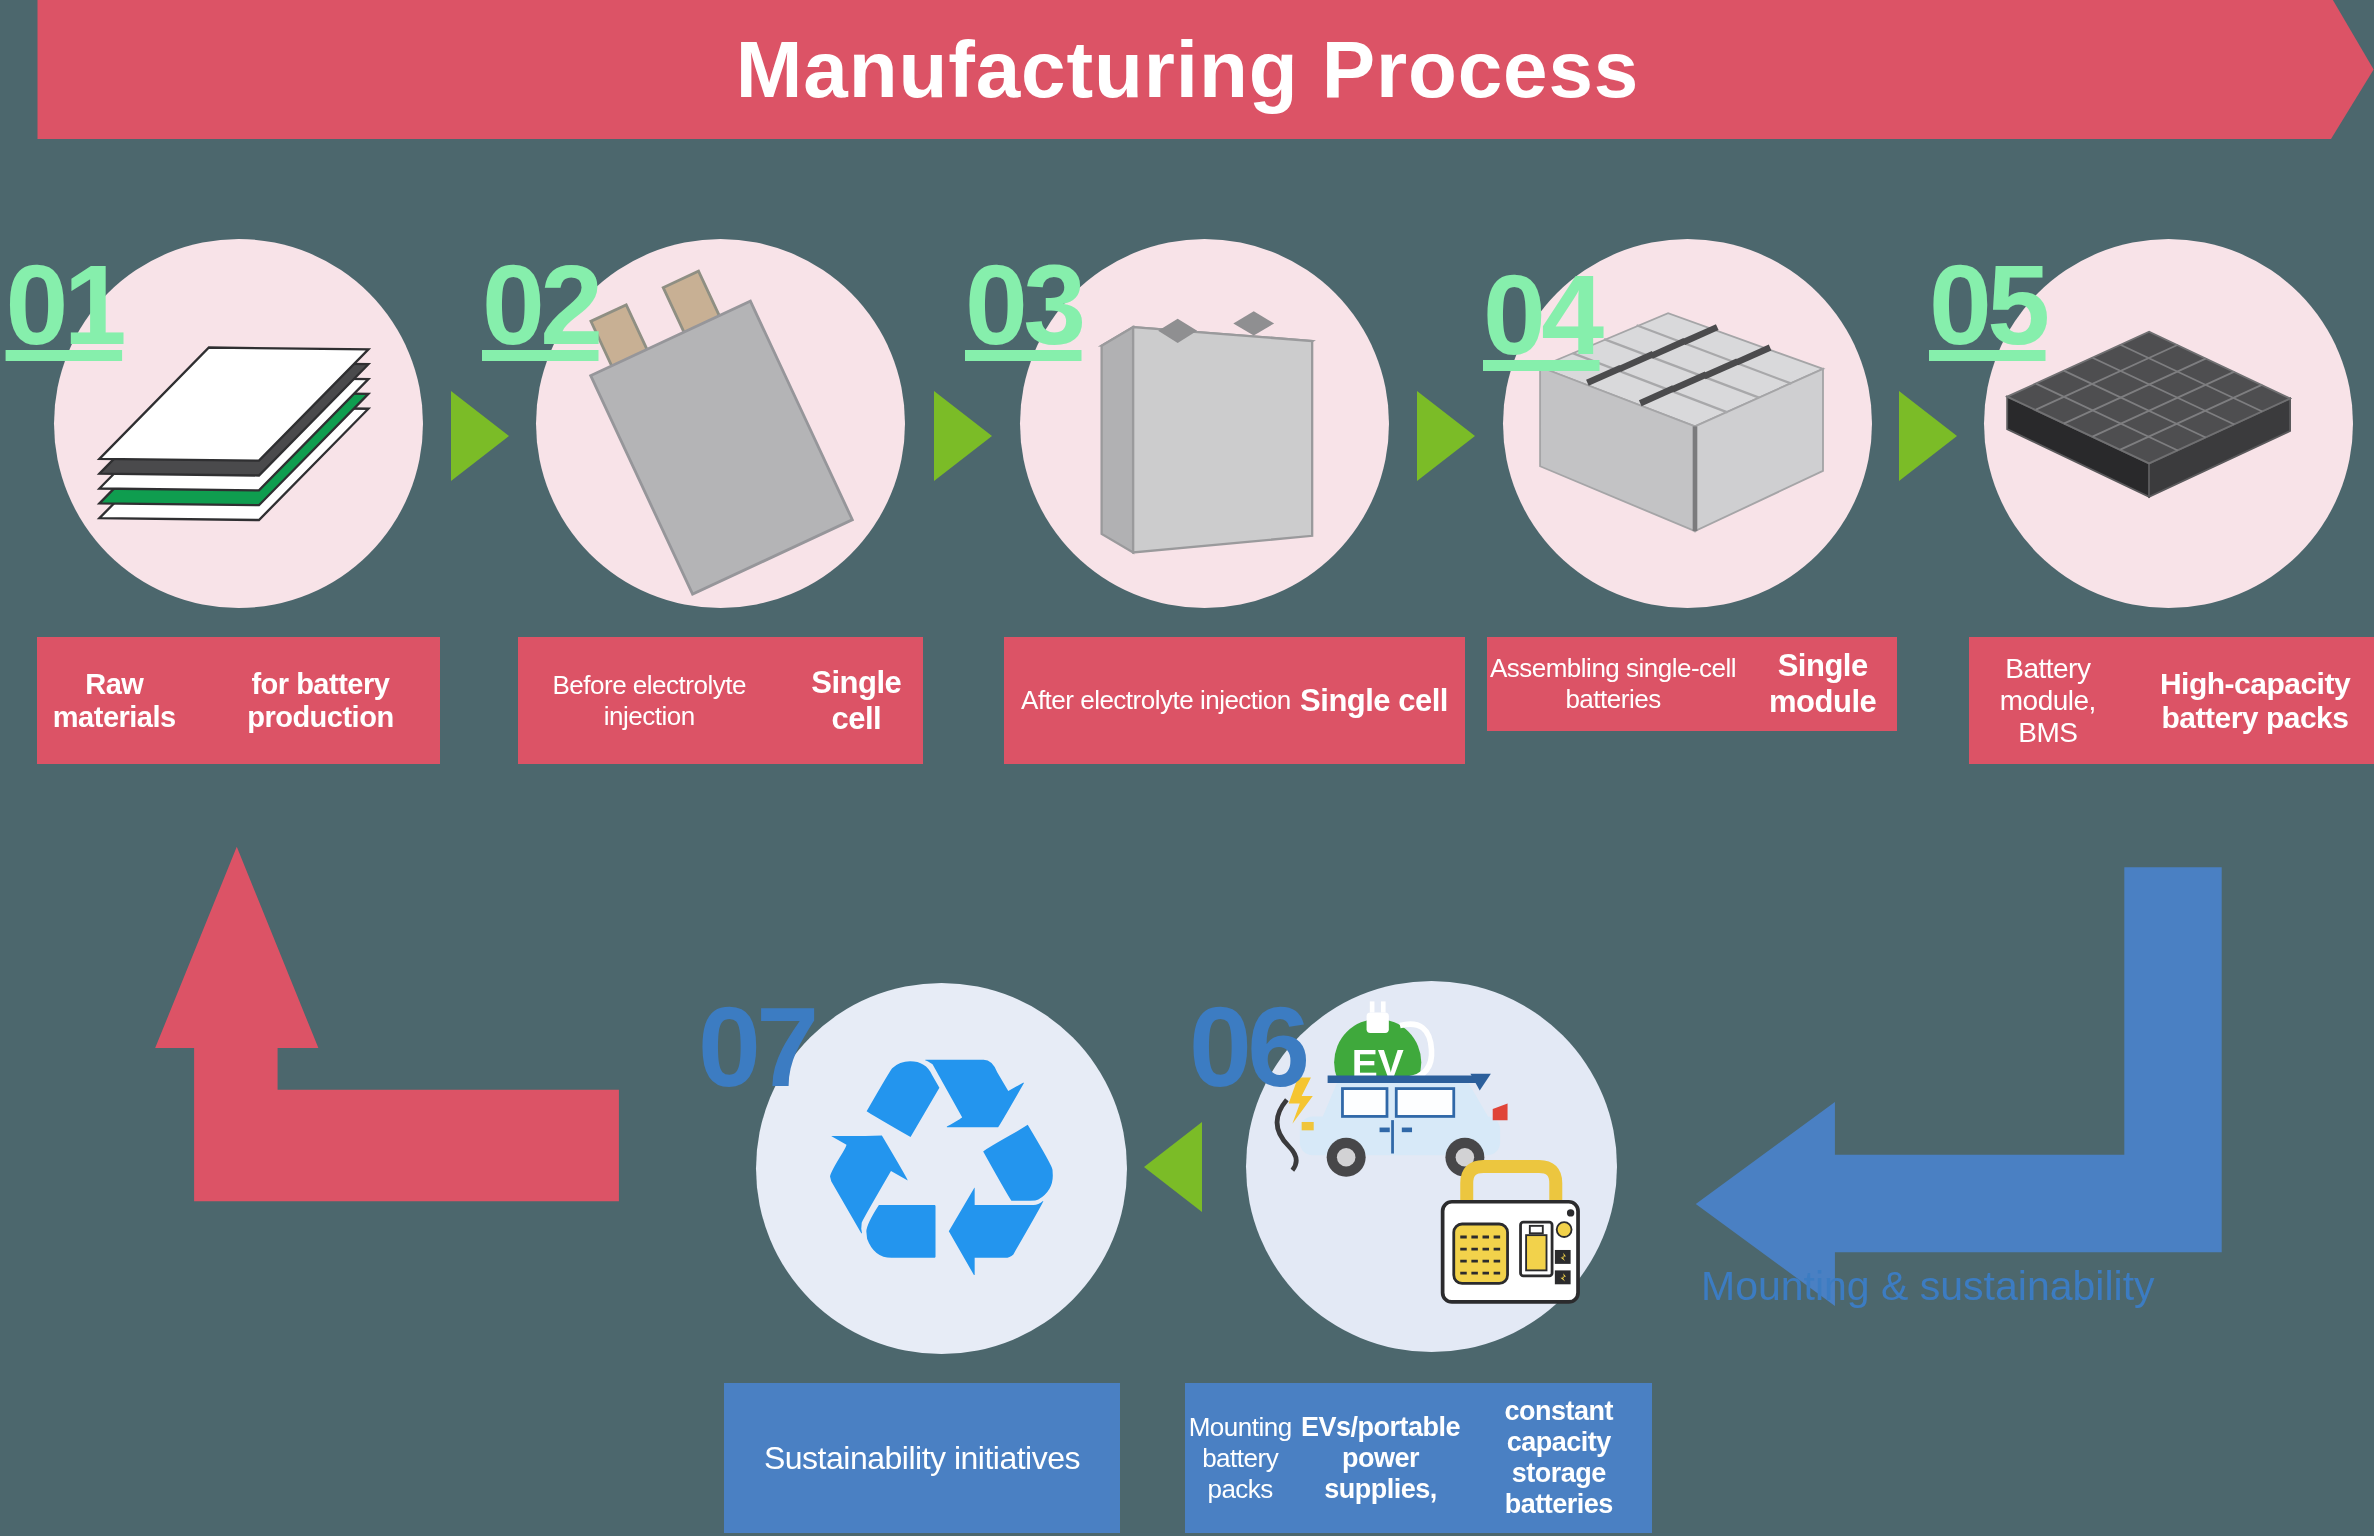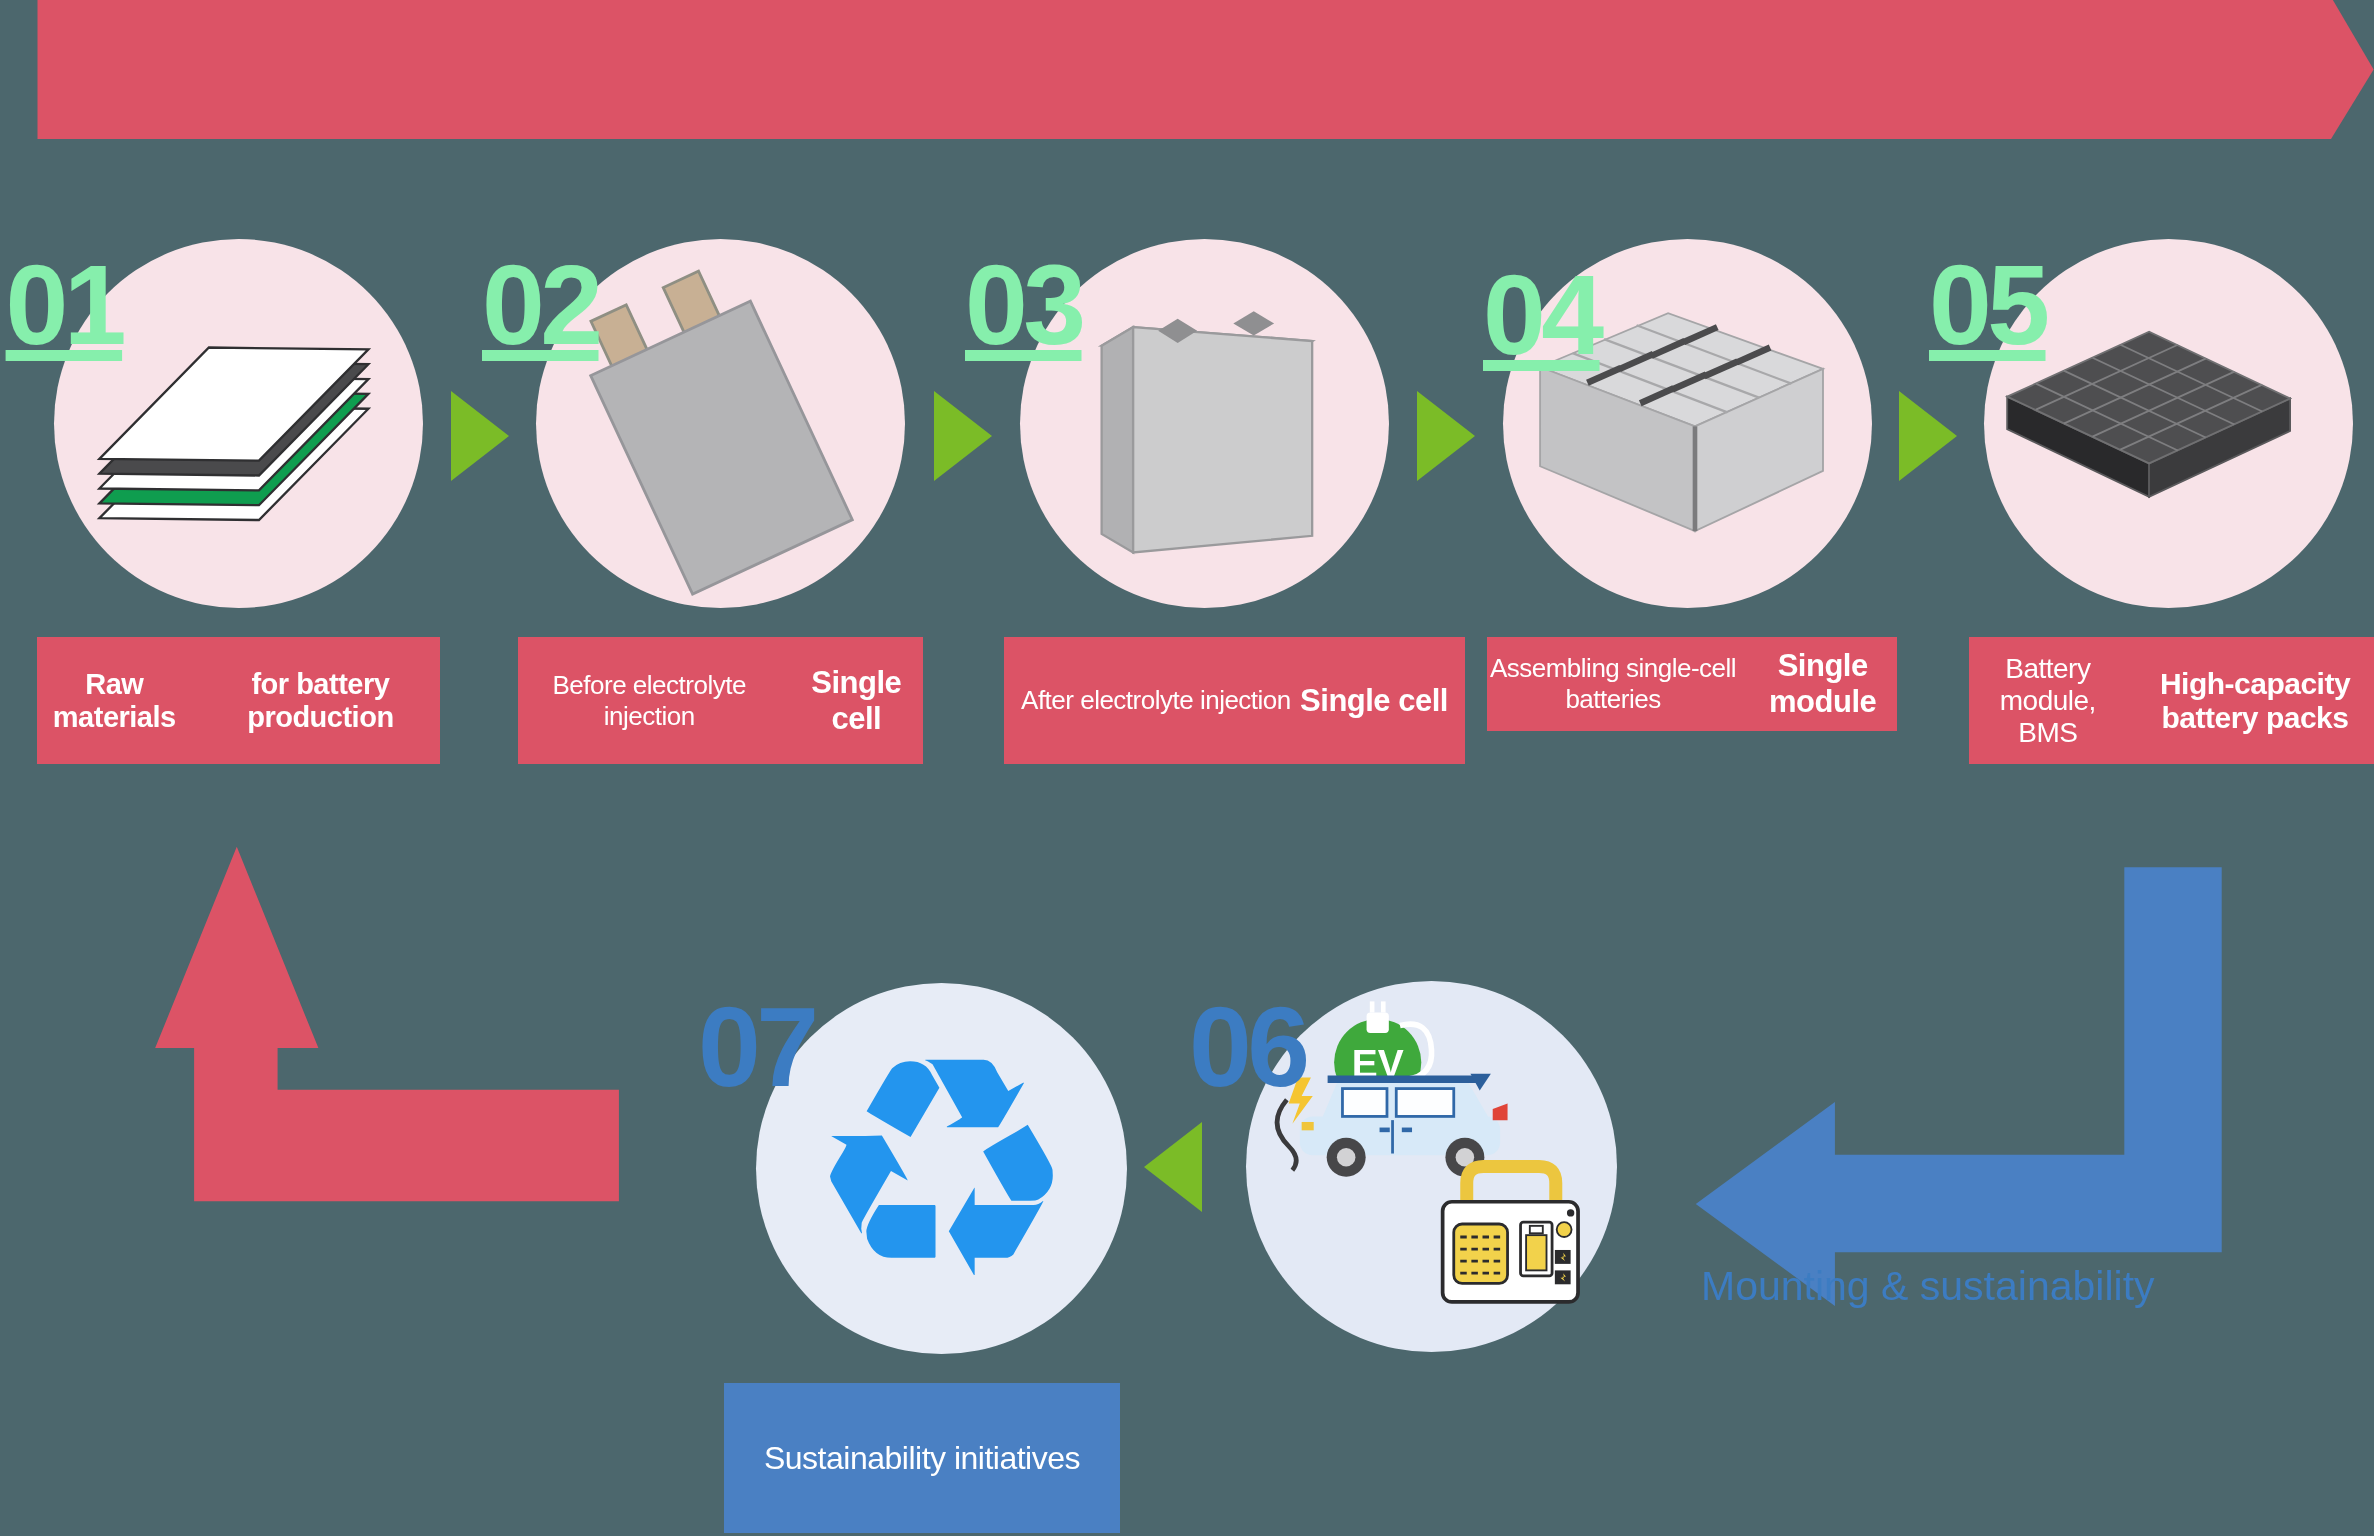--- a/index.html
+++ b/index.html
@@ -45,20 +45,21 @@
   .flow-svg{position:absolute;left:0;top:0;}
 </style>
 </head>
 <body>
 
 <div class="canvas">
 
   <svg class="banner-svg" width="2375" height="139" viewBox="0 0 2560 150">
     <polygon points="39,0 2516,0 2560,75 2514,150 39,150" fill="#dc5366"></polygon>
   </svg>
+  <div class="title">Manufacturing Process</div>
 
   <div class="circle pink" style="left:54px;top:239px;width:369px;height:369px;"></div>
   <svg class="icon-svg" style="left:54px;top:239px;" width="371" height="371" viewBox="0 0 400 400">
     <g stroke="#2f2f31" stroke-width="2.5">
       <polygon points="49,301 167,181 339,183 221,303" fill="#ffffff"></polygon>
       <polygon points="49,285 167,165 339,167 221,287" fill="#0f9d4f"></polygon>
       <polygon points="49,269 167,149 339,151 221,271" fill="#ffffff"></polygon>
       <polygon points="49,253 167,133 339,135 221,255" fill="#4a4a4c"></polygon>
       <polygon points="49,237 167,117 339,119 221,239" fill="#ffffff"></polygon>
     </g>
@@ -217,17 +218,22 @@
       <rect x="306" y="264" width="14" height="8" fill="#ffffff" stroke="#2b2b2d" stroke-width="2"></rect>
       <circle cx="343" cy="268" r="8" fill="#f2d24b" stroke="#2b2b2d" stroke-width="2"></circle>
       <circle cx="350" cy="250" r="4" fill="#2b2b2d"></circle>
       <rect x="333" y="290" width="17" height="15" fill="#2b2b2d"></rect>
       <rect x="333" y="312" width="17" height="15" fill="#2b2b2d"></rect>
       <polygon points="342,293 345,297 341,297 344,302 339,298 343,298" fill="#f2d24b"></polygon>
       <polygon points="342,315 345,319 341,319 344,324 339,320 343,320" fill="#f2d24b"></polygon>
     </g>
   </svg>
   <div class="step-num num-blue" style="left:1189px;top:991px;">06</div>
+  <div class="label-box blue-box box-6" style="left:1185px;top:1383px;width:467px;height:150px;gap:5.6px;">
+    <div class="l1">Mounting battery packs</div>
+    <div class="l2">EVs/portable power supplies,</div>
+    <div class="l3">constant capacity storage batteries</div>
+  </div>
 
   <div class="garrow-left" style="left:1144px;top:1122px;"></div>
 
 </div>
 
 
 </body></html>

